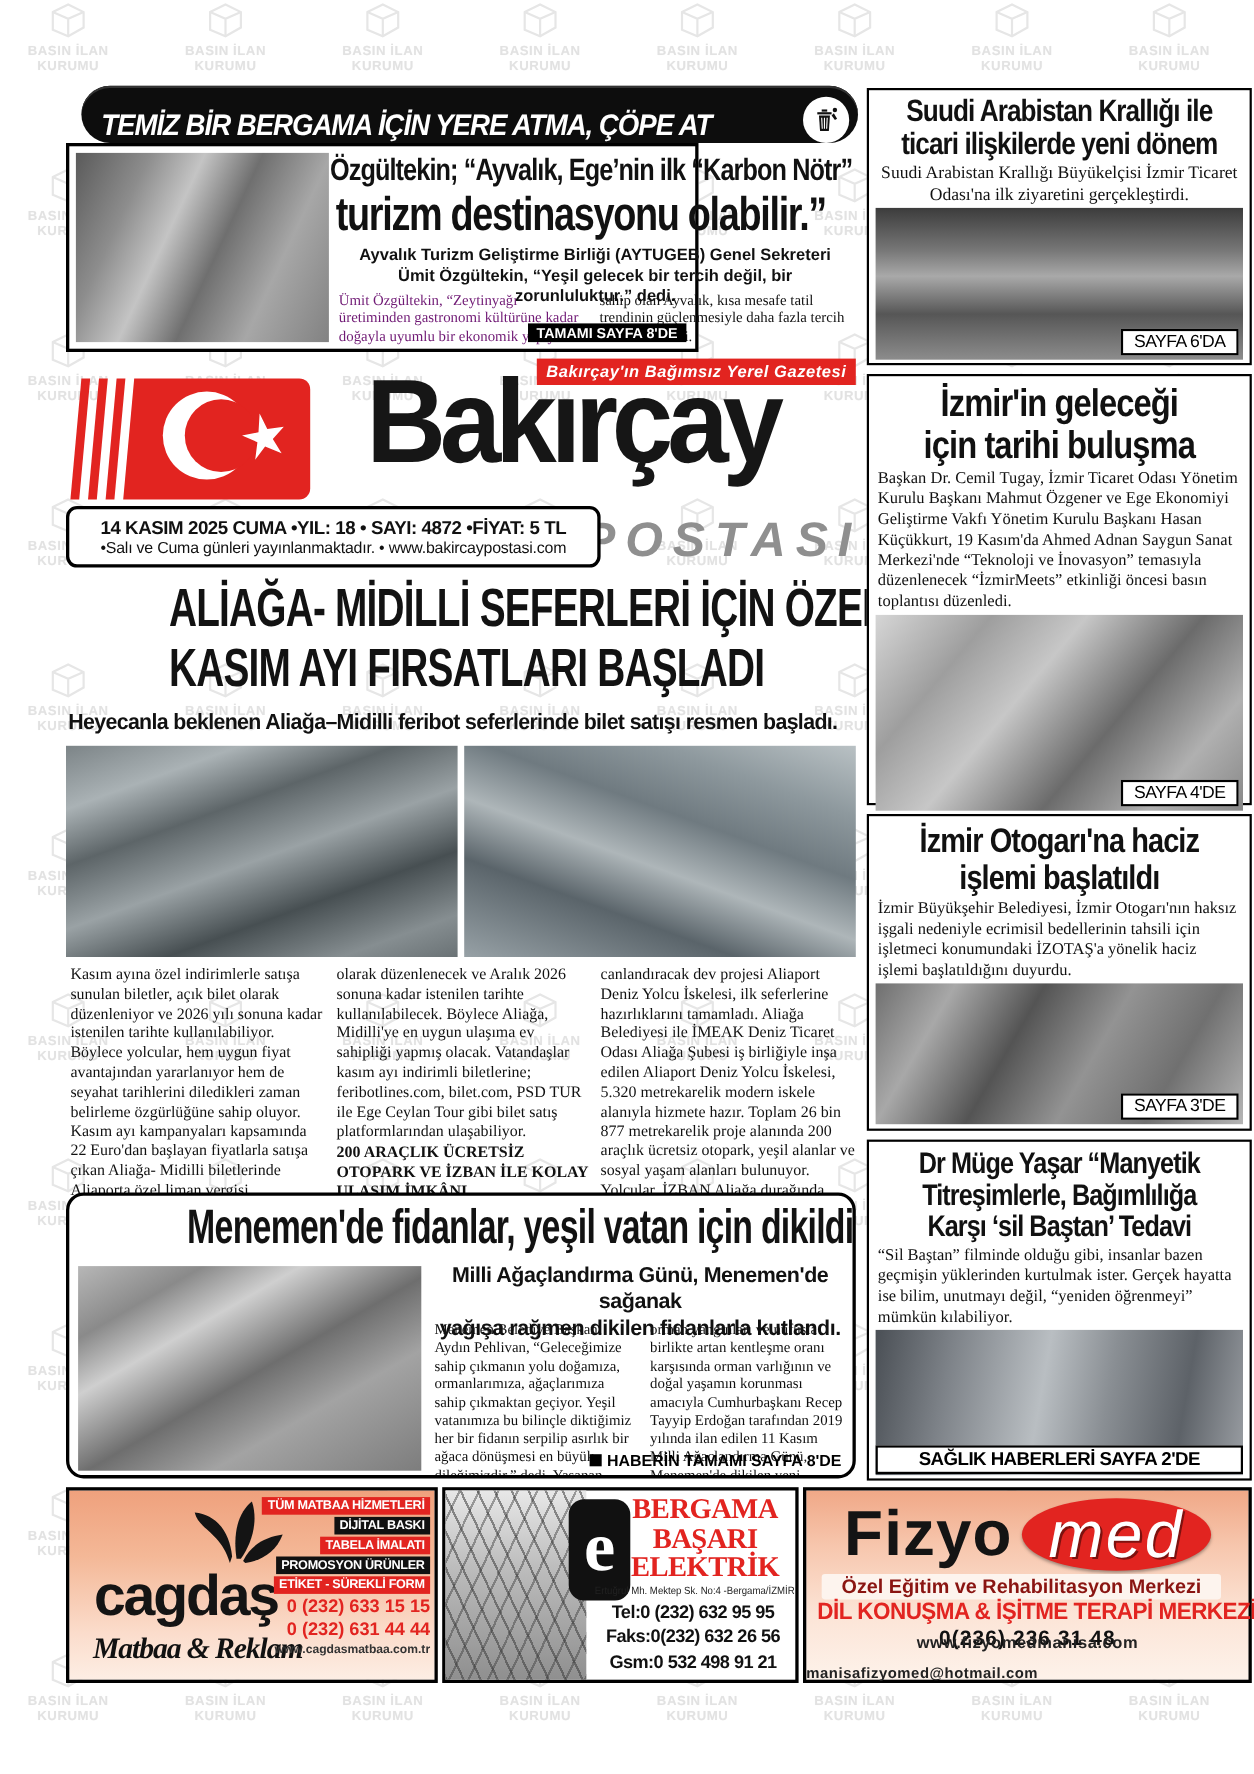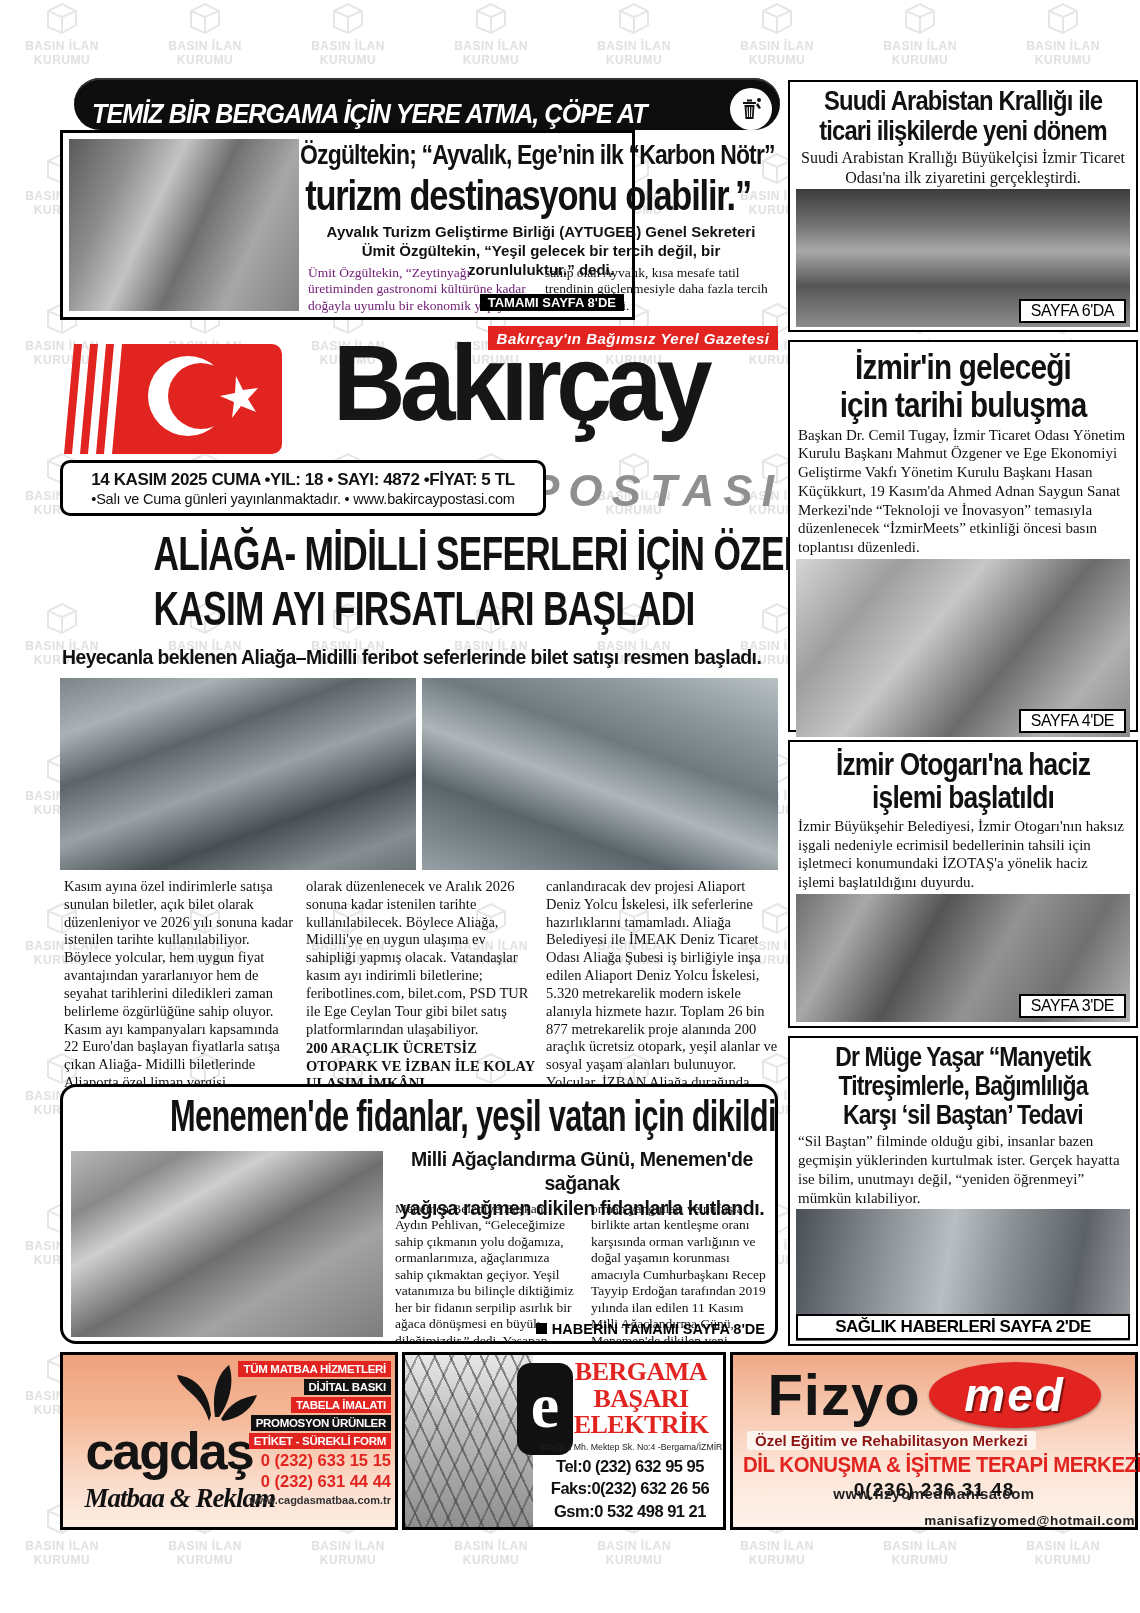--- a/index.html
+++ b/index.html
@@ -119,26 +119,26 @@
       linear-gradient(180deg,#e8e8e8 0%,#bdbdbd 40%,#8f8f8f 100%); }
   #ad-bergama .e-logo { position:absolute; left:112px; top:8px; width:56px; height:92px; background:#111; border-radius:14px; display:flex; align-items:center; justify-content:center; color:#fff; font-weight:bold; font-size:64px; font-family:"Liberation Serif", serif; line-height:0.9; padding-bottom:6px; }
   #ad-bergama .bg-name { position:absolute; left:150px; top:4px; width:172px; text-align:center; color:#e22420; font-weight:bold; font-family:"Liberation Serif", serif; font-size:26px; line-height:1.02; letter-spacing:-0.5px; }
   #ad-bergama .bg-addr { position:absolute; left:128px; top:86px; width:194px; text-align:center; font-size:9.5px; color:#222; white-space:nowrap; transform:scaleX(.92); transform-origin:center; }
   #ad-bergama .bg-tels { position:absolute; left:128px; top:100px; width:194px; text-align:center; font-weight:bold; font-size:16.5px; color:#111; line-height:1.35; letter-spacing:-0.5px; }
 
   #ad-fizyomed { left:730px; width:408px; background:linear-gradient(180deg,#f0a887 0%,#f7c7ae 30%,#fce4d6 65%,#fdf2ea 100%); }
   #ad-fizyomed .fz-row { position:absolute; left:0; top:6px; width:100%; display:flex; align-items:center; justify-content:center; gap:8px; }
   #ad-fizyomed .fz-name { font-weight:bold; font-size:58px; letter-spacing:1px; color:#141414; }
   #ad-fizyomed .fz-oval { width:172px; height:66px; background:#e22420; border-radius:50%; display:flex; align-items:center; justify-content:center; box-shadow:0 2px 3px rgba(0,0,0,.35); }
-  #ad-fizyomed .fz-oval span { color:#fff; font-weight:bold; font-style:italic; font-size:46px; letter-spacing:2px; text-shadow:2px 2px 0 #7d120f; }
-  #ad-fizyomed .fz-tag { position:absolute; left:14px; top:76px; background:#fdf4ee; color:#8a1512; font-weight:bold; font-size:15px; padding:1px 8px; border-radius:3px; }
+  #ad-fizyomed .fz-oval span { color:#fff; font-weight:normal; font-style:italic; font-size:60px; letter-spacing:2px; text-shadow:2px 2px 0 #7d120f; }
+  #ad-fizyomed .fz-tag { position:absolute; left:14px; top:76px; background:#fdf4ee; color:#8a1512; font-weight:bold; font-size:18px; padding:1px 18px; border-radius:3px; }
   #ad-fizyomed .fz-service { position:absolute; left:0; top:98px; width:100%; text-align:center; color:#e22420; font-weight:bold; font-size:21.5px; letter-spacing:-0.5px; white-space:nowrap; transform:scaleX(.95); transform-origin:center; }
   #ad-fizyomed .fz-phone { position:absolute; left:0; top:124px; width:100%; text-align:center; font-weight:bold; font-size:19px; color:#111; letter-spacing:1px; }
   #ad-fizyomed .fz-site  { position:absolute; left:0; top:130px; width:100%; text-align:center; font-weight:bold; font-size:15px; color:#222; letter-spacing:.5px; }
-  #ad-fizyomed .fz-mail  { position:absolute; left:0; top:158px; width:100%; text-align:right; font-weight:bold; font-size:13.5px; color:#222; letter-spacing:.5px; }
+  #ad-fizyomed .fz-mail  { position:absolute; left:0; top:158px; width:100%; text-align:left; font-weight:bold; font-size:13.5px; color:#222; letter-spacing:.5px; }
 </style>
 </head>
 <body>
 
 <div id="page">
 
   <div id="watermarks">
       <div class="wm-tile" style="left: 2px; top: 0px;">
         <svg width="44" height="38" viewBox="0 0 44 38">
           <g fill="none" stroke="#e6e6e6" stroke-width="2">

